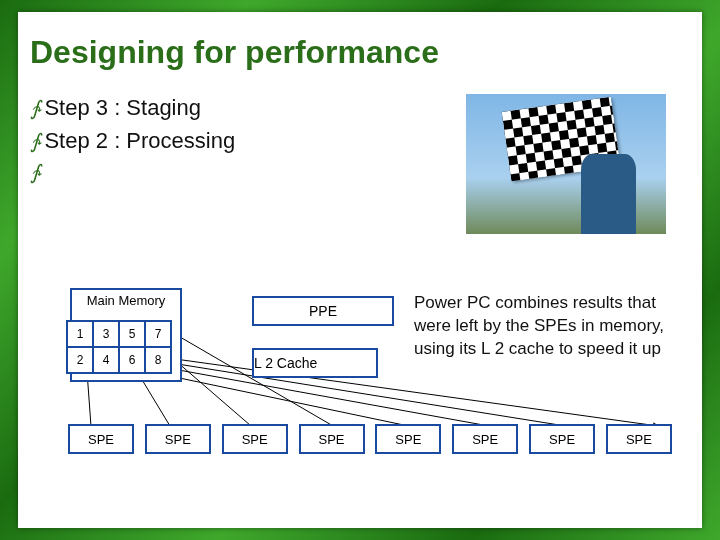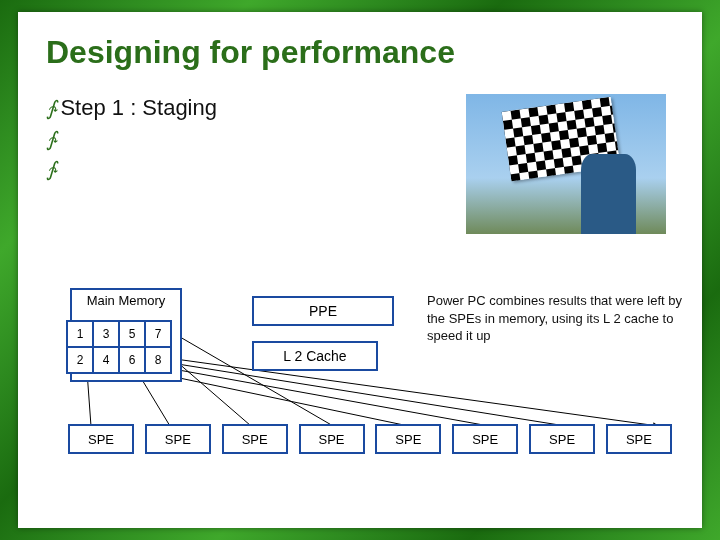--- a/index.html
+++ b/index.html
@@ -19,21 +19,21 @@
   }
   .panel {
     position: absolute;
     top: 12px;
     left: 18px;
     right: 18px;
     bottom: 12px;
     background: #ffffff;
     box-shadow: 0 0 6px rgba(0,0,0,0.4);
     box-sizing: border-box;
-    padding: 18px 28px;
+    padding: 18px 12px;
   }
   .title {
     color: #2b6e1a;
     font-size: 32px;
     font-weight: bold;
     margin: 4px 0 20px 0;
   }
   .steps {
     font-size: 22px;
     line-height: 1.5;
@@ -73,23 +73,23 @@
     bottom: 0px;
     right: 30px;
     width: 55px;
     height: 80px;
     background: #2a5a86;
     border-radius: 20% 20% 0 0;
   }
   .ppc-text {
     position: absolute;
     top: 280px;
-    left: 409px;
+    left: 396px;
     width: 265px;
-    font-size: 13px;
+    font-size: 17px;
     line-height: 1.35;
     color: #111;
   }
   .main-mem {
     position: absolute;
     top: 276px;
     left: 52px;
     width: 112px;
     height: 94px;
     border: 2px solid #1a4aa0;
@@ -132,29 +132,28 @@
     border: 2px solid #1a4aa0;
     background: #fff;
     display: flex;
     align-items: center;
     justify-content: center;
     font-size: 14px;
     box-sizing: border-box;
   }
   .l2-box {
     position: absolute;
-    top: 329px;
+    top: 336px;
     left: 234px;
     width: 126px;
     height: 30px;
     border: 2px solid #1a4aa0;
     background: #fff;
     display: flex;
     align-items: center;
-    justify-content: center;
     font-size: 14px;
     box-sizing: border-box;
   }
   .spe-row {
     position: absolute;
     top: 412px;
     left: 44px;
     right: 30px;
     display: flex;
     justify-content: space-between;
@@ -182,24 +181,25 @@
 <body>
 
 <div class="slide">
   <div class="panel">
 
     <div class="title">Designing for performance</div>
 
     <div class="steps">
       <div class="step-row">
         <span class="bullet">∱</span>
-        <span>Step 1 : Staging</span>
+        <span>Step 3 : Staging</span>
       </div>
       <div class="step-row">
         <span class="bullet">∱</span>
+        <span>Step 2 : Processing</span>
       </div>
       <div class="step-row">
         <span class="bullet">∱</span>
       </div>
     </div>
 
     <div class="hero-img">
       <div class="flag"></div>
       <div class="person"></div>
     </div>

